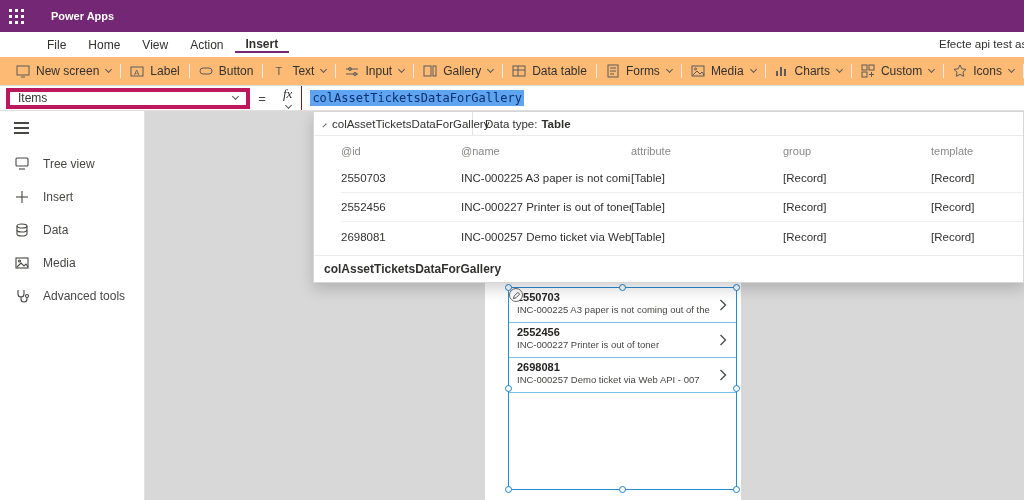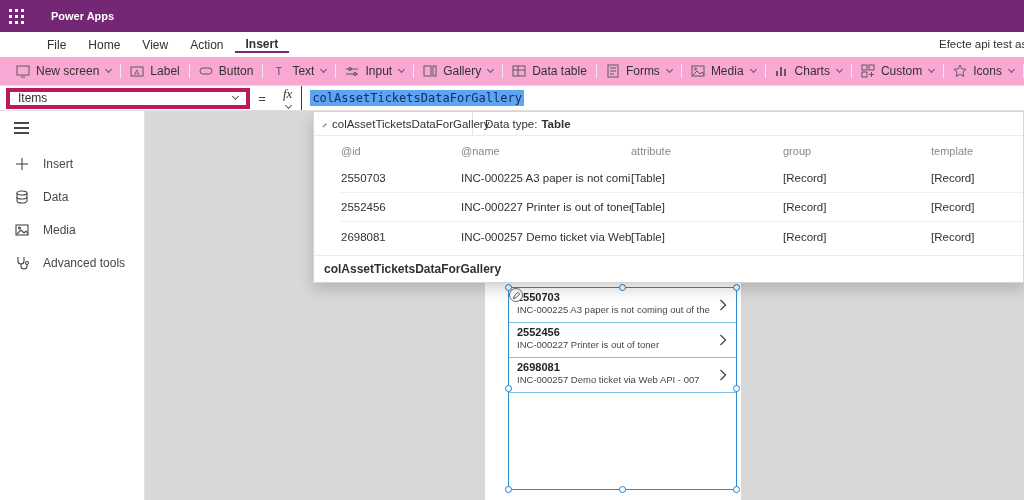--- a/index.html
+++ b/index.html
@@ -13,21 +13,21 @@
   .waffle-grid span { width:3px; height:3px; background:#fff; }
   .app-title { color:#fff; font-size:11px; font-weight:bold; margin-left:19px; }
 
   
   .menubar { position:absolute; top:32px; left:0; right:0; height:25px; background:#fff; display:flex; align-items:center; z-index:19; overflow:hidden;margin-left:36px; }
   .menubar-item { display:flex; align-items:center; padding:0 11px; font-size:12px; color:#323130; cursor:pointer; }
   .menubar-item.active { font-weight:bold; border-bottom:2px solid #742774; }
   .doc-title { position:absolute; left:903px; top:0; height:25px; line-height:25px; font-size:11.5px; color:#323130; white-space:nowrap; }
 
   
-  .ribbon { position:absolute; top:57px; left:0; right:0; height:29px; background:#f9a8d4; border-bottom:1px solid #e1dfdd; display:flex; align-items:stretch; padding-left:6px; z-index:18; overflow:hidden; }
+  .ribbon { position:absolute; top:57px; left:0; right:0; height:29px; background:#fdba74; border-bottom:1px solid #e1dfdd; display:flex; align-items:stretch; padding-left:6px; z-index:18; overflow:hidden; }
   .ribbon-item { display:flex; align-items:center; gap:5px; padding:0 9px; font-size:12px; color:#323130; cursor:pointer; position:relative; white-space:nowrap; }
   .ribbon-item + .ribbon-item::before { content:""; position:absolute; left:0; top:7px; bottom:7px; width:1px; background:#efedec; }
   .ric { display:flex; align-items:center; }
   .ric svg { stroke:#5b5b5b; fill:none; stroke-width:1; }
   .chev { display:inline-block; width:5px; height:5px; border-right:1.2px solid #5b5b5b; border-bottom:1.2px solid #5b5b5b; transform:rotate(45deg); margin-top:-3px; margin-left:2px; }
 
   
   .formula-bar { position:absolute; top:86px; left:0; right:0; height:25px; background:#fff; border-bottom:1px solid #e1dfdd; display:flex; align-items:center; z-index:17; }
   .prop-select { margin-left:6px; width:244px; height:21px; border:4px solid #be185d; display:flex; align-items:center; justify-content:space-between; padding:0 8px; font-size:12px; cursor:pointer; background:#fff; }
   .equals { width:24px; text-align:center; font-size:13px; color:#484644; }
@@ -303,20 +303,27 @@
 </div>
 
 <div class="sidebar">
   <div class="hamburger">
       <span></span>
       <span></span>
       <span></span>
     </div>
   <div class="side-item">
     <svg width="16" height="16">
+        <rect x="2" y="2" width="12" height="8" rx="1"></rect>
+        <line x1="5" y1="13" x2="11" y2="13"></line>
+      </svg>
+    <span>Tree view</span>
+  </div>
+  <div class="side-item">
+    <svg width="16" height="16">
         <line x1="8" y1="2" x2="8" y2="14"></line>
         <line x1="2" y1="8" x2="14" y2="8"></line>
       </svg>
     <span>Insert</span>
   </div>
   <div class="side-item">
     <svg width="16" height="16">
         <ellipse cx="8" cy="4" rx="5" ry="2"></ellipse>
         <path d="M3 4v8c0 1.1 2.2 2 5 2s5-.9 5-2V4"></path>
         <path d="M3 8c0 1.1 2.2 2 5 2s5-.9 5-2"></path>

